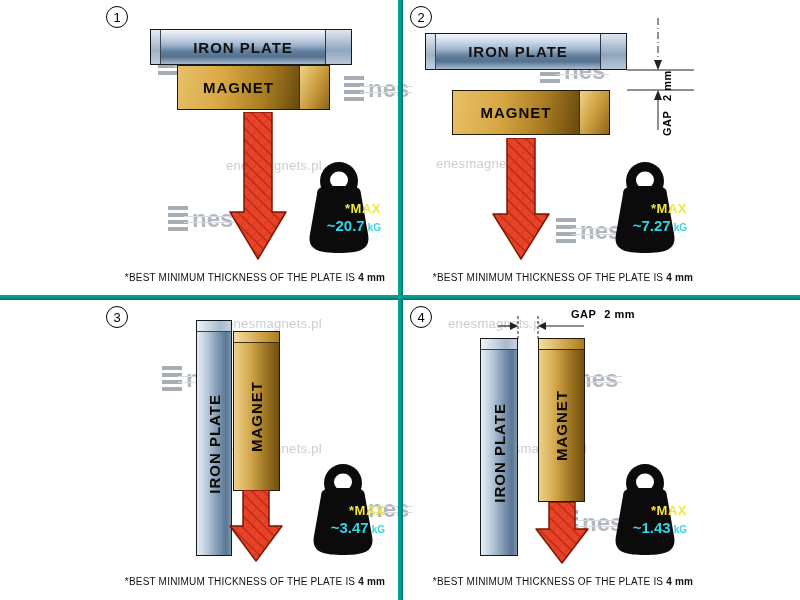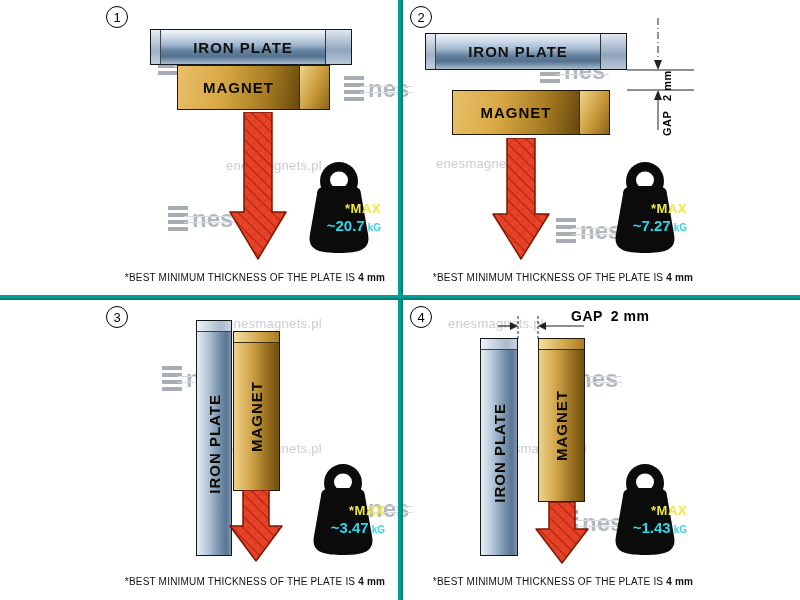--- a/index.html
+++ b/index.html
@@ -64,21 +64,21 @@
 
   .caption{position:absolute;margin:0;text-align:center;font-size:10px;color:#111;
     letter-spacing:.2px;z-index:2;white-space:nowrap;}
   .caption b{font-weight:bold;}
 
   
   .dim{position:absolute;z-index:3;}
   .gap-label-v{position:absolute;z-index:3;writing-mode:vertical-rl;transform:rotate(180deg);
     font-size:11px;font-weight:bold;color:#000;letter-spacing:.5px;}
   .gap-label-v b{margin-top:10px;}
-  .gap-label-h{position:absolute;z-index:3;font-size:14px;font-weight:bold;color:#000;
+  .gap-label-h{position:absolute;z-index:3;font-size:11px;font-weight:bold;color:#000;
     letter-spacing:.5px;white-space:nowrap;}
   .gap-label-h b{margin-left:8px;}
 
   
   .wm{position:absolute;z-index:1;color:#c9cdd2;font-size:13px;letter-spacing:.3px;}
   .enes{position:absolute;z-index:1;display:flex;align-items:center;gap:4px;color:#b3b8bf;}
   .enes .bars{display:flex;flex-direction:column;gap:3px;}
   .enes .bars i{display:block;width:20px;height:4px;background:#a7adb4;}
   .enes .txt{position:relative;font-size:24px;font-weight:bold;color:#b3b8bf;line-height:1;}
   .enes .txt::after{content:"";position:absolute;left:-8px;right:-4px;top:9px;height:1px;

